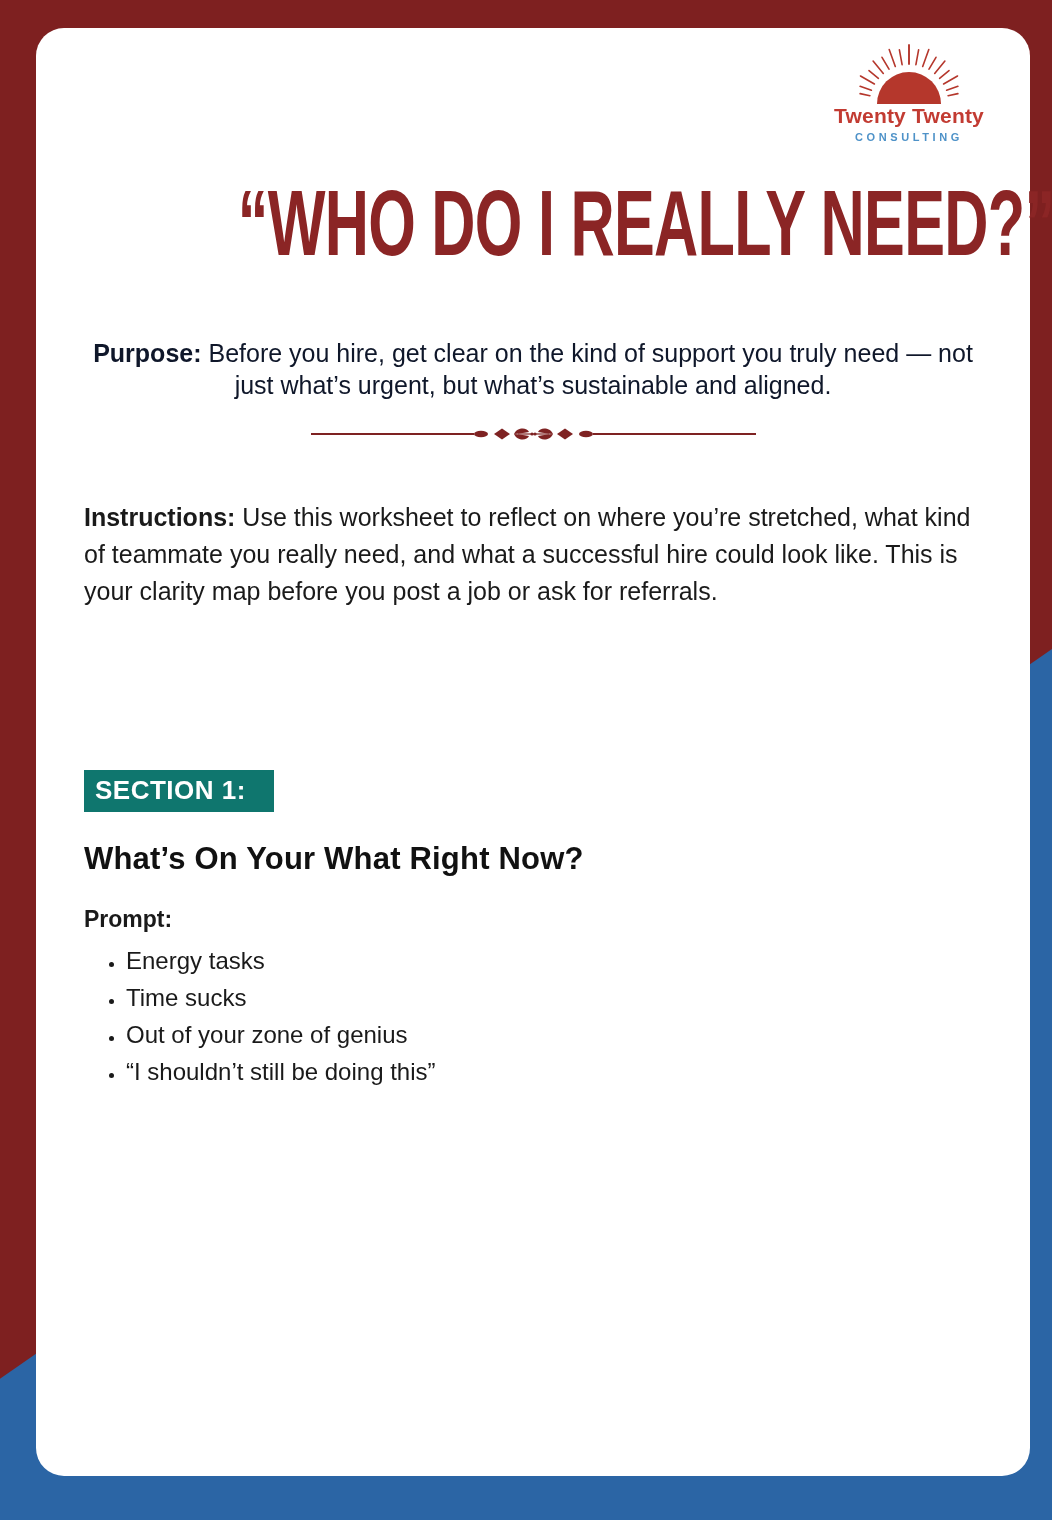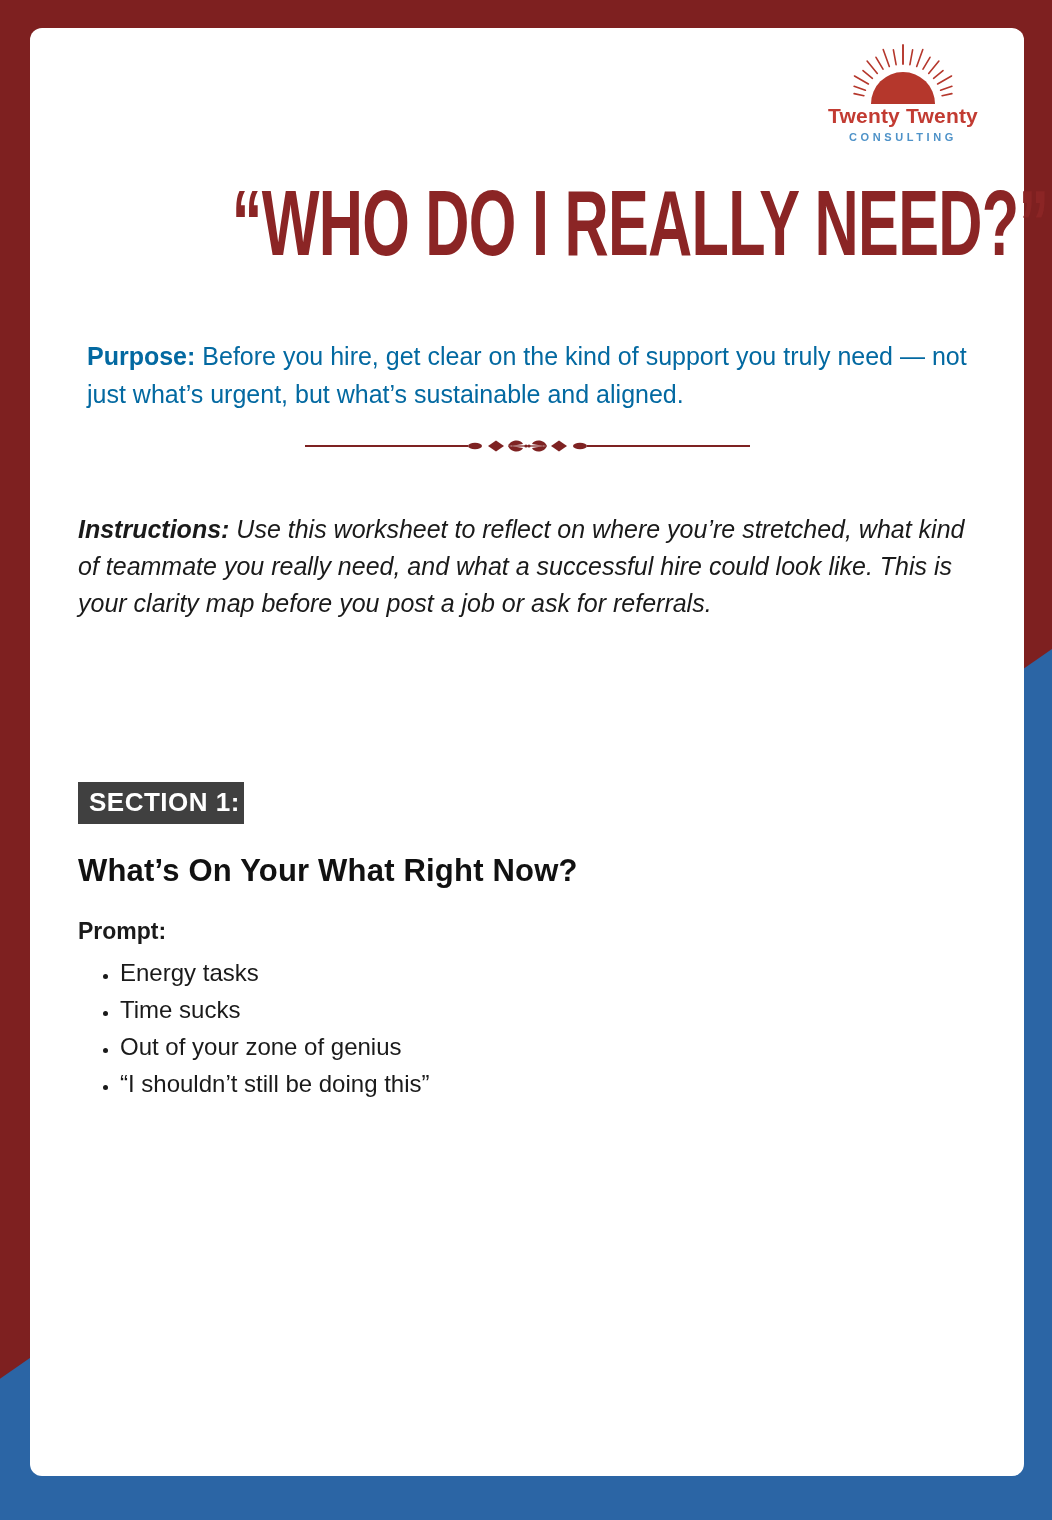--- a/index.html
+++ b/index.html
@@ -10,24 +10,24 @@
     background: #7E2020;
     position: relative;
   }
   .bg-blue {
     position: absolute; inset: 0;
     background: #2B65A5;
     clip-path: polygon(0 90.7%, 100% 42.7%, 100% 100%, 0 100%);
   }
   .card {
     position: absolute;
-    left: 30px; top: 28px;
+    left: 36px; top: 28px;
     width: 994px; height: 1448px;
     background: #ffffff;
-    border-radius: 12px;
+    border-radius: 28px;
   }
   
   .logo {
     position: absolute;
     top: 16px; right: 36px;
     width: 170px;
     text-align: center;
   }
   .logo svg { display: block; margin: 0 auto; }
   .brand-name {
@@ -57,48 +57,47 @@
     font-weight: 700;
     color: #8B2525;
     white-space: nowrap;
     transform: scale(0.72, 1.08);
     letter-spacing: -1px;
   }
   
   .purpose {
     margin: 14px auto 0;
     max-width: 880px;
-    text-align: left;
+    text-align: center;
     font-size: 25px;
-    line-height: 38px;
-    color: #0369a1;
+    line-height: 32px;
+    color: #0f172a;
   }
   .purpose b { font-weight: 700; }
   
   .divider-wrap { margin-top: 24px; text-align: center; }
   .divider-wrap svg { display: inline-block; }
   
   .content { padding: 0 48px; }
   .instructions {
     margin: 52px 0 0;
     font-size: 25px;
     line-height: 37px;
     color: #1A1A1A;
-    font-style: italic;
   }
   .instructions b { font-weight: 700; }
   .section-badge {
     display: inline-block;
     margin-top: 160px;
-    background: #404040;
+    background: #0f766e;
     color: #ffffff;
     font-weight: 700;
     font-size: 26px;
     line-height: 26px;
-    padding: 7px 4px 9px 11px;
+    padding: 7px 28px 9px 11px;
     letter-spacing: 0.5px;
   }
   .section-heading {
     margin: 28px 0 0;
     font-size: 31px;
     line-height: 38px;
     font-weight: 700;
     color: #111111;
     letter-spacing: 0.2px;
   }

